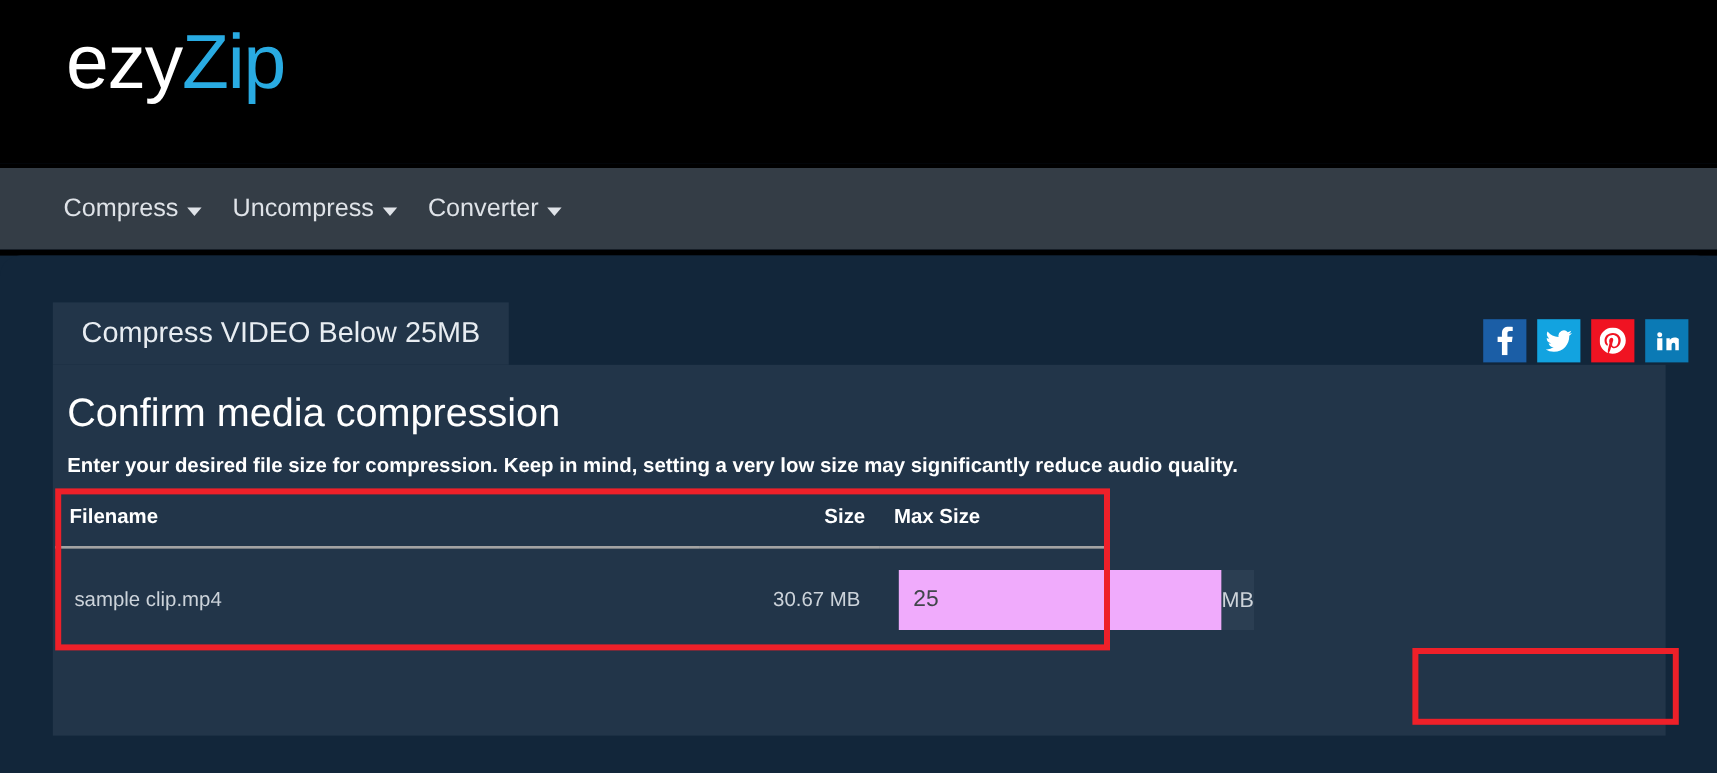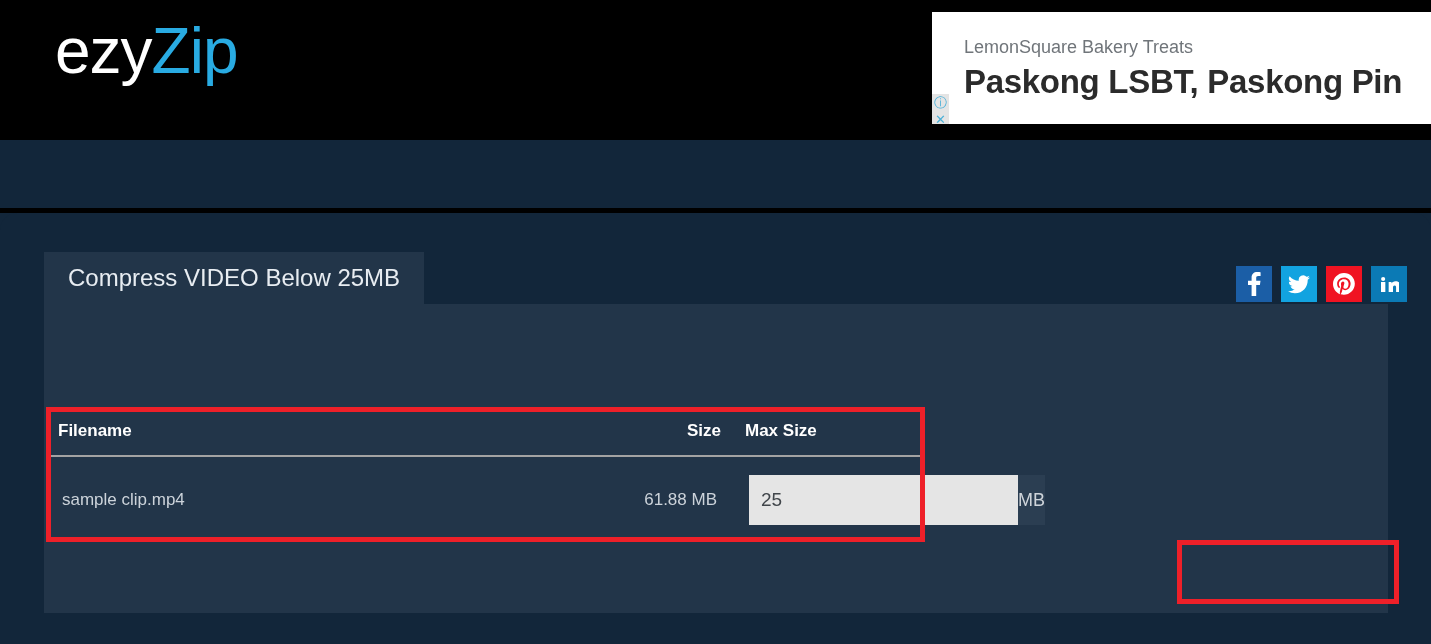--- a/index.html
+++ b/index.html
@@ -256,21 +256,21 @@
   .col-max  { width: 190px; }
 
   .size-input-group {
     display: flex;
     align-items: stretch;
     width: 150px;
     height: 50px;
   }
   .size-input {
     flex: 0 0 103px;
-    background: #e5e5e5;
+    background: #f0abfc;
     border: 0;
     outline: none;
     color: #41464b;
     font-family: "Liberation Sans", sans-serif;
     font-size: 19px;
     padding: 0 12px;
   }
   .size-unit {
     flex: 1;
     background: #2b3e52;
@@ -300,35 +300,45 @@
 <body>
 
 <div class="page">
 
   <div class="header">
 
     <div class="logo">
       <div class="logo-word"><span class="logo-ezy">ezy</span><span class="logo-zip">Zip</span></div>
     </div>
 
-    <div class="ad">
-      <div class="ad-inner">
-        <div class="ad-advertiser">LemonSquare Bakery Treats</div>
-        <div class="ad-headline">Paskong LSBT, Paskong Pin</div>
+
+  </div>
+
+  <div class="navstrip-top"></div>
+
+  <div class="navbar">
+    <div class="navlist">
+
+      <div class="navitem">
+        <span>Compress</span>
+        <span class="caret"></span>
       </div>
-      <div class="ad-choices">
-        <div>ⓘ</div>
-        <div>✕</div>
+
+      <div class="navitem">
+        <span>Uncompress</span>
+        <span class="caret"></span>
       </div>
+
+      <div class="navitem">
+        <span>Converter</span>
+        <span class="caret"></span>
+      </div>
+
     </div>
-
   </div>
-
-  <div class="navstrip-top"></div>
-
 
   <div class="navstrip-bottom"></div>
 
   <div class="body-area">
 
     <div class="social">
       <a class="soc-fb" href="#">
         <svg width="14" height="24" viewBox="0 0 14 24" fill="#ffffff">
             <path d="M9.2 24V13h3.7l.6-4.3H9.2V6c0-1.2.3-2.1 2.1-2.1h2.3V.2C13.2.1 11.8 0 10.2 0 6.9 0 4.6 2 4.6 5.6v3.1H1v4.3h3.6V24z"></path>
           </svg>
@@ -349,34 +359,36 @@
           </svg>
       </a>
     </div>
 
     <div class="tab-head">
       <span>Compress VIDEO Below 25MB</span>
     </div>
 
     <div class="panel">
 
+      <div class="panel-title">Confirm media compression</div>
+      <div class="panel-sub">Enter your desired file size for compression. Keep in mind, setting a very low size may significantly reduce audio quality.</div>
 
       <div class="table-wrap">
         <table class="tbl">
           <thead>
             <tr>
               <th>Filename</th>
               <th class="th-size">Size</th>
               <th class="col-max">Max Size</th>
             </tr>
           </thead>
           <tbody>
             <tr>
               <td>sample clip.mp4</td>
-              <td class="col-size">61.88 MB</td>
+              <td class="col-size">30.67 MB</td>
               <td class="col-max">
                 <div class="size-input-group">
                   <input class="size-input" type="text" value="25" style="">
                   <span class="size-unit">MB</span>
                 </div>
               </td>
             </tr>
           </tbody>
         </table>
       </div>

